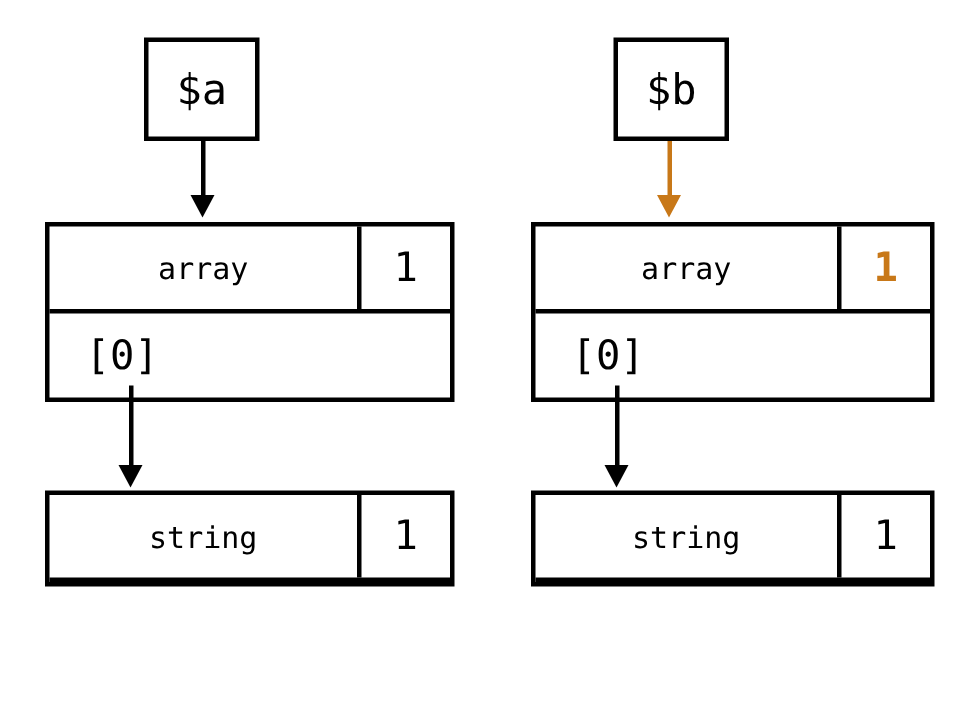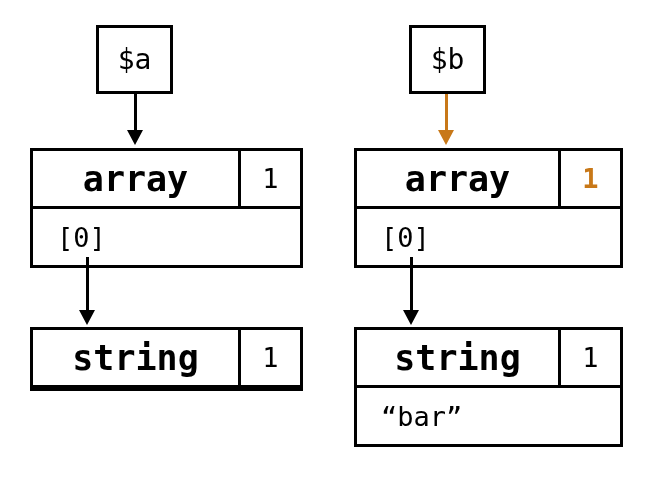--- a/index.html
+++ b/index.html
@@ -35,22 +35,21 @@
     display: flex;
     height: 58px;
     border-bottom: 3px solid var(--ink);
     box-sizing: border-box;
   }
   .type-cell {
     flex: 1;
     display: flex;
     align-items: center;
     justify-content: center;
-    font-size: 35px;
-    font-weight: bold;
+    font-size: 20px;
   }
   .count-cell {
     width: 62px;
     border-left: 3px solid var(--ink);
     box-sizing: border-box;
     display: flex;
     align-items: center;
     justify-content: center;
     font-size: 27px;
   }
@@ -127,16 +126,15 @@
   </div>
 
   <div class="shaft" style="left:410px; top:257px; height:55px;"></div>
   <div class="head" style="left:403px; top:310px;"></div>
 
   <div class="node" style="left:354px; top:327px; width:269px;">
     <div class="node-header">
       <div class="type-cell">string</div>
       <div class="count-cell">1</div>
     </div>
-    <div class="body-cell">“bar”</div>
   </div>
 
 </div>
 
 </body></html>

